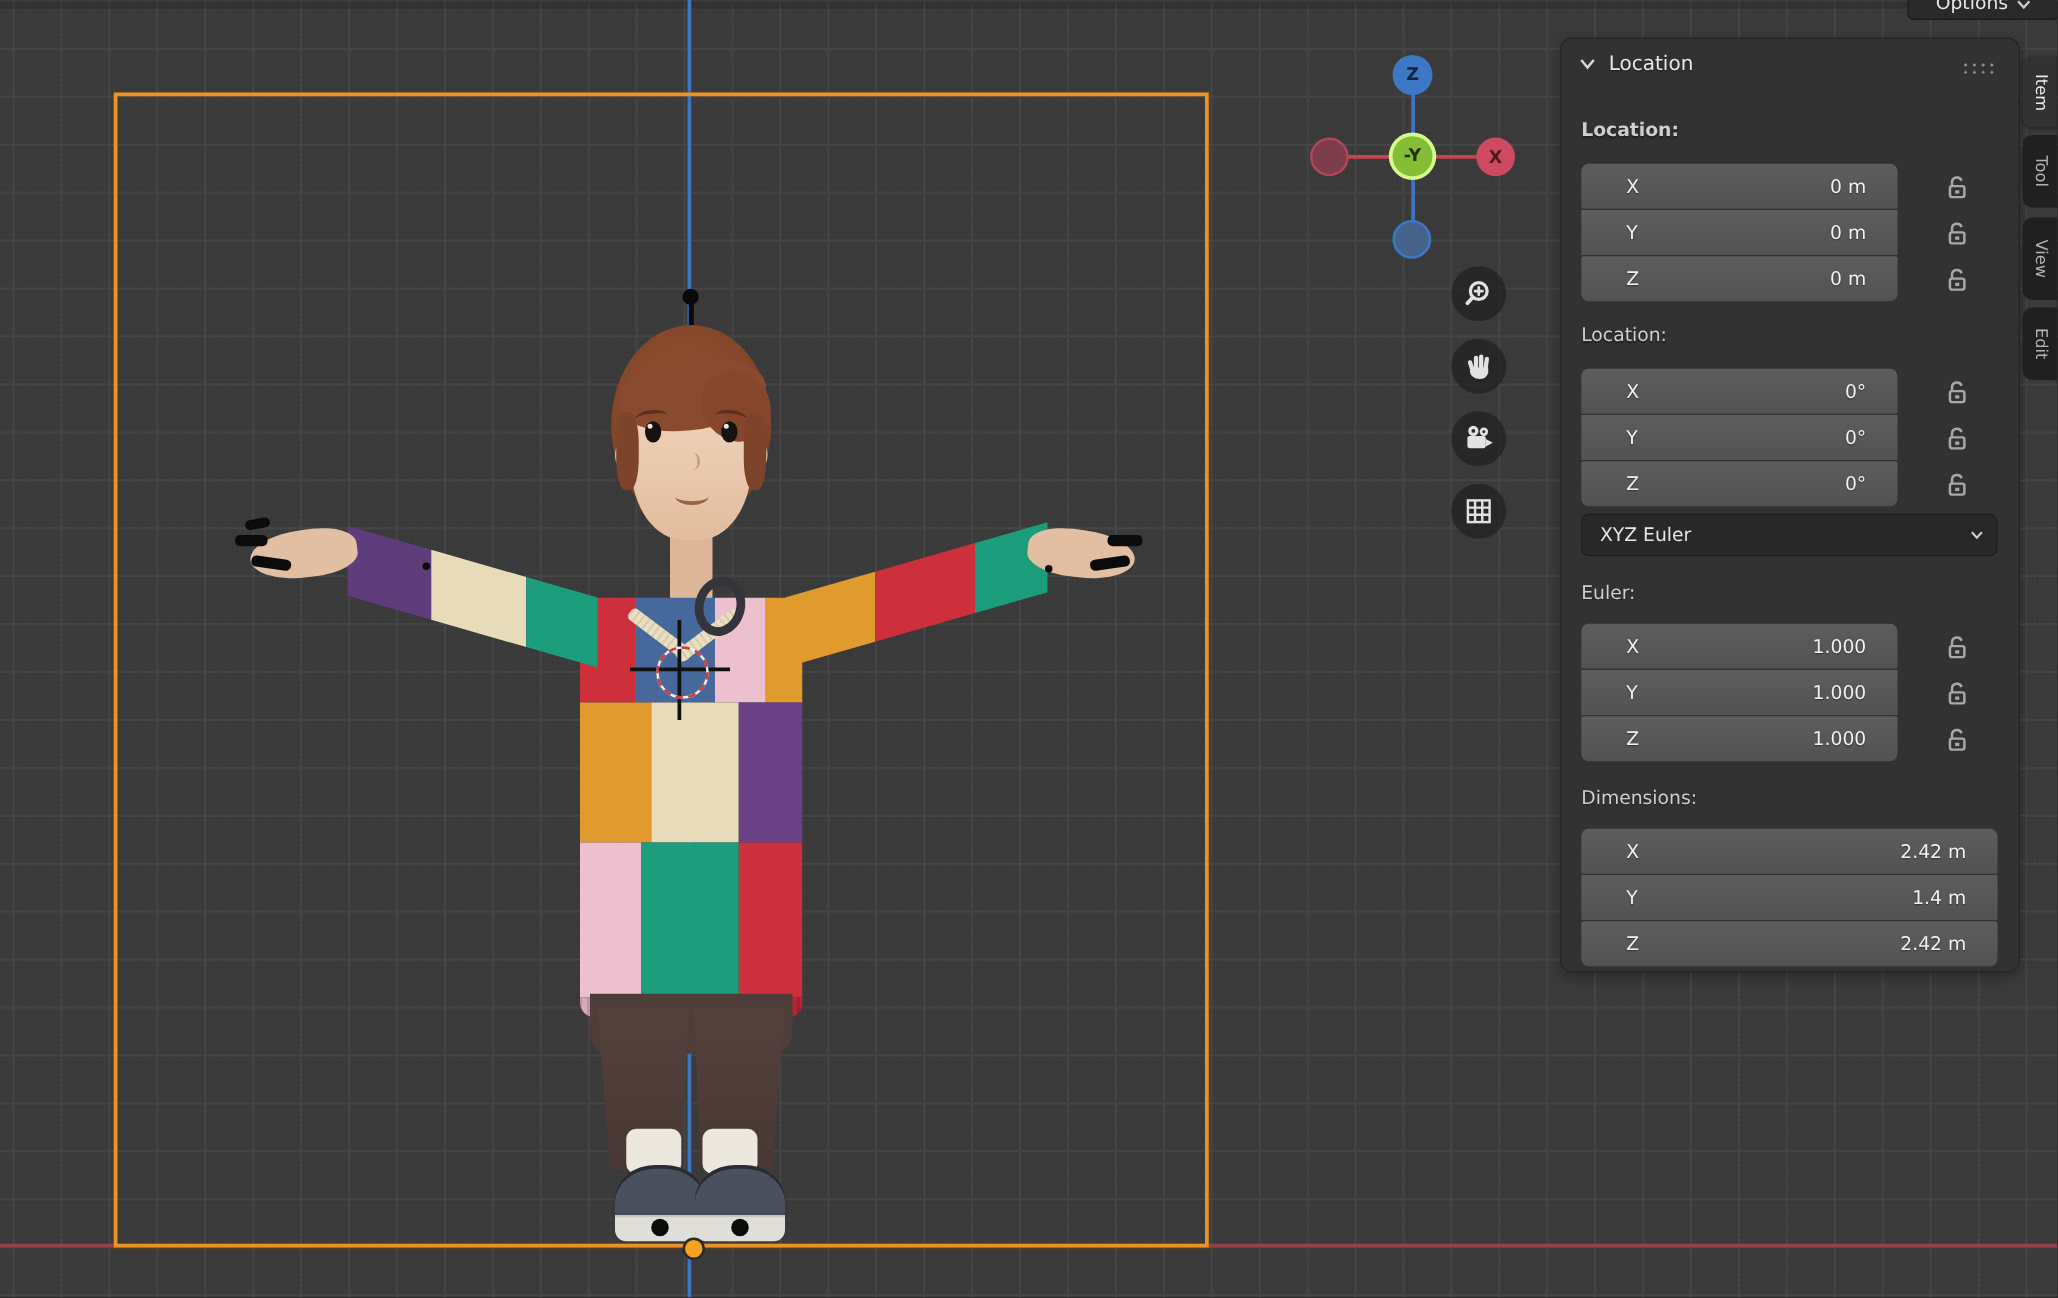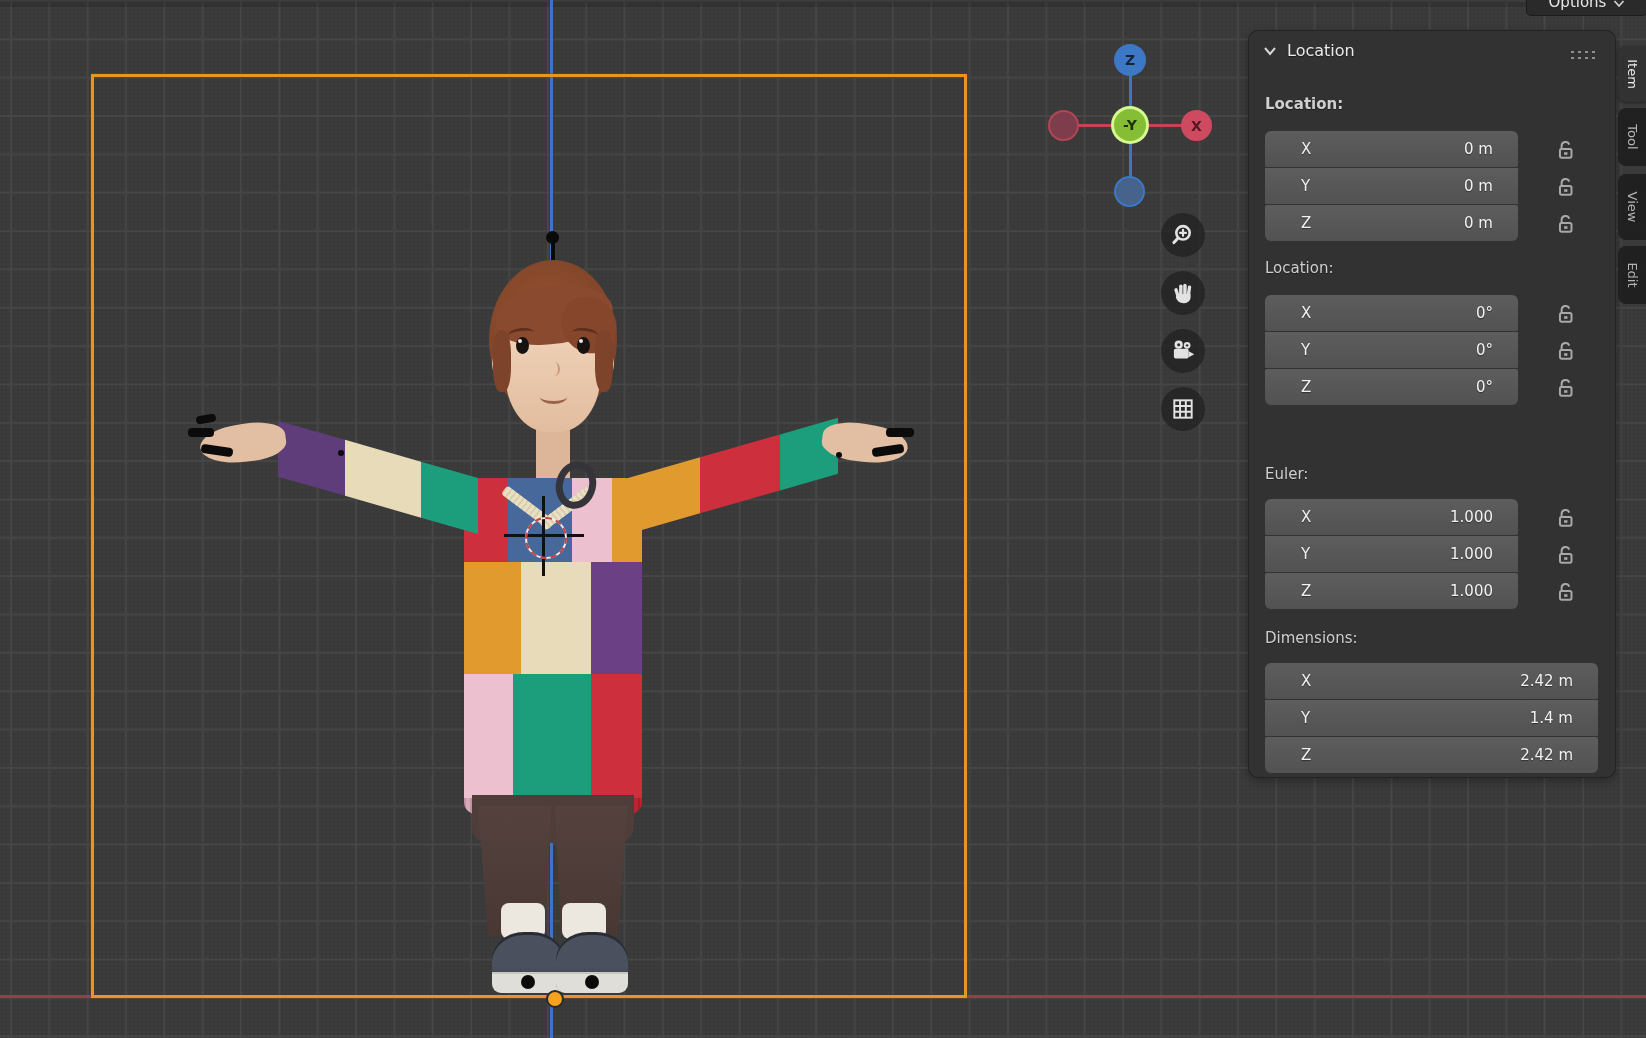--- a/index.html
+++ b/index.html
@@ -291,20 +291,26 @@
       <div class="prow w-narrow">
           <span class="ax">Y</span>
           <span class="val">0°</span>
         </div>
       <div class="prow w-narrow">
           <span class="ax">Z</span>
           <span class="val">0°</span>
         </div>
     </div>
 
+    <div id="rot-mode">
+      <span>XYZ Euler</span>
+      <svg width="11" height="8" viewBox="0 0 12 9">
+        <path d="M1.5 2 L6 7 L10.5 2" fill="none" stroke="#cfcfcf" stroke-width="1.8"></path>
+      </svg>
+    </div>
 
     <div class="sect" style="top:434px;">Euler:</div>
     <div class="grp" style="top:468px;">
       <div class="prow w-narrow">
           <span class="ax">X</span>
           <span class="val">1.000</span>
         </div>
       <div class="prow w-narrow">
           <span class="ax">Y</span>
           <span class="val">1.000</span>

